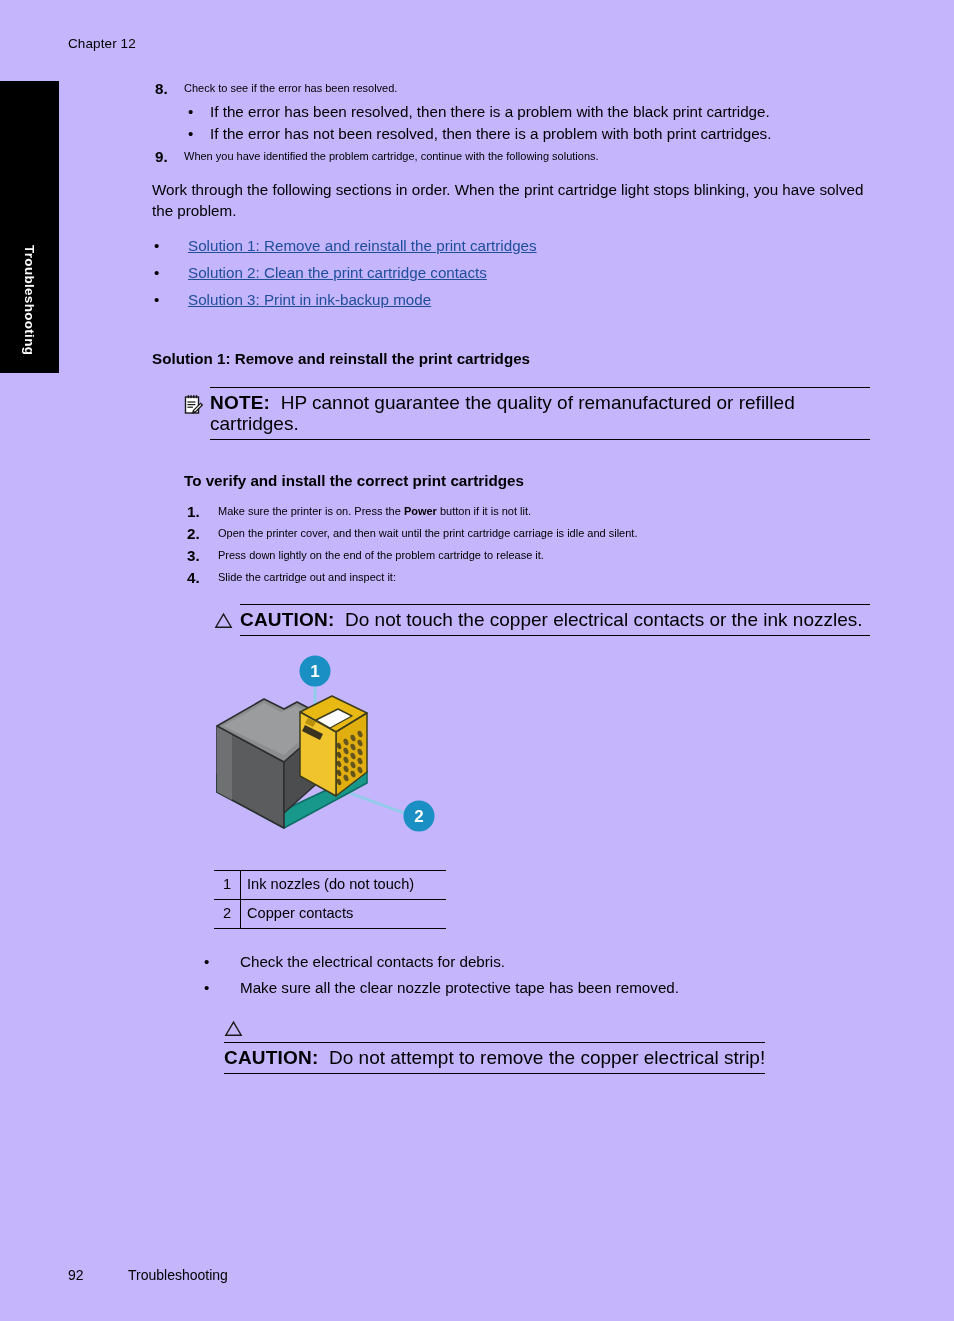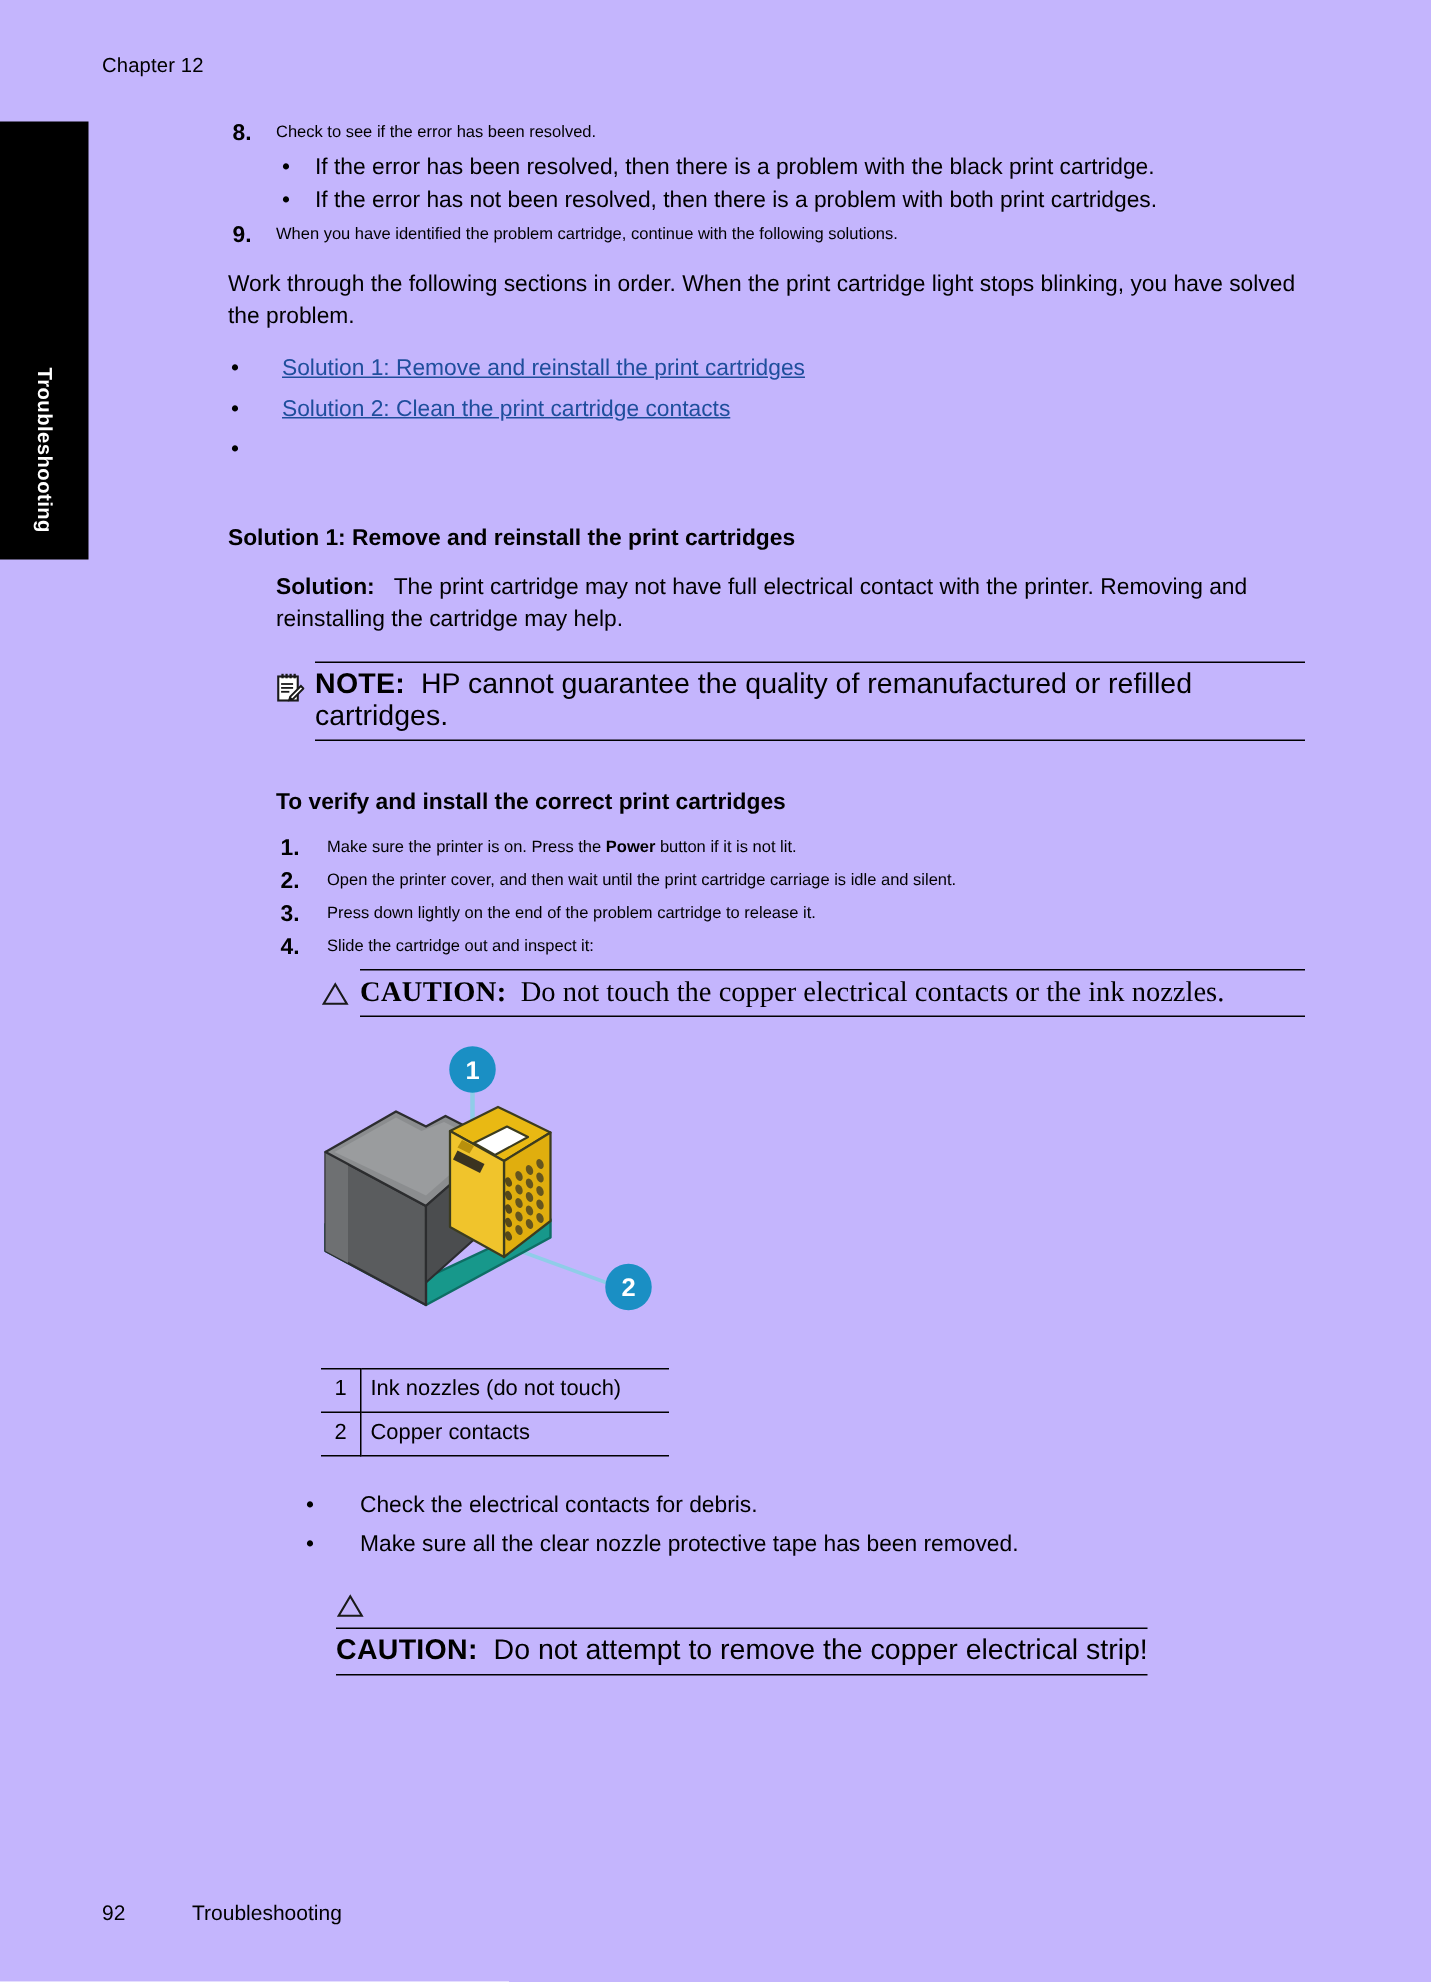--- a/index.html
+++ b/index.html
@@ -170,21 +170,21 @@
     font-size: 19px;
     line-height: 21px;
   }
   .admon-label {
     font-weight: bold;
     letter-spacing: 0.2px;
   }
   .admon-text { }
 
   .admon.note-block { margin-left: 32px; margin-top: 18px; }
-  .admon.caution-block { margin-left: 62px; margin-top: 4px; font-family: Liberation Serif, serif; }
+  .admon.caution-block { margin-left: 62px; margin-top: 16px; }
   .admon.caution-block-2 { margin-left: 72px; margin-top: 14px; flex-direction: column; }
 
   
   .steps { margin-left: 32px; margin-top: 10px; }
   .steps .num-marker { flex: 0 0 34px; }
 
   
   .figure {
     margin-left: 40px;
     margin-top: 14px;
@@ -276,28 +276,26 @@
       <div class="link-row">
         <div class="bullet-dot">•</div>
         <a class="doc-link">Solution 1: Remove and reinstall the print cartridges</a>
       </div>
       <div class="link-row">
         <div class="bullet-dot">•</div>
         <a class="doc-link">Solution 2: Clean the print cartridge contacts</a>
       </div>
       <div class="link-row">
         <div class="bullet-dot">•</div>
+        <a class="doc-link">Solution 3: Print in ink-backup mode</a>
       </div>
     </div>
 
     <div class="h-solution">Solution 1: Remove and reinstall the print cartridges</div>
 
-    <div class="solution-body">
-      <b>Solution:</b>&nbsp;&nbsp;&nbsp;<span>The print cartridge may not have full electrical contact with the printer. Removing and reinstalling the cartridge may help.</span>
-    </div>
 
     <div class="admon note-block">
       <div class="admon-icon">
         <svg width="19" height="21" viewBox="0 0 19 21" aria-hidden="true">
           <rect x="1.5" y="3" width="13" height="16" fill="#ffffff" stroke="#1a1a1a" stroke-width="1.4"></rect>
           <rect x="3.6" y="1.2" width="1.5" height="3" fill="#1a1a1a"></rect>
           <rect x="6.3" y="1.2" width="1.5" height="3" fill="#1a1a1a"></rect>
           <rect x="9.0" y="1.2" width="1.5" height="3" fill="#1a1a1a"></rect>
           <rect x="11.7" y="1.2" width="1.5" height="3" fill="#1a1a1a"></rect>
           <rect x="3.4" y="7.4" width="8" height="1.2" fill="#1a1a1a"></rect>

